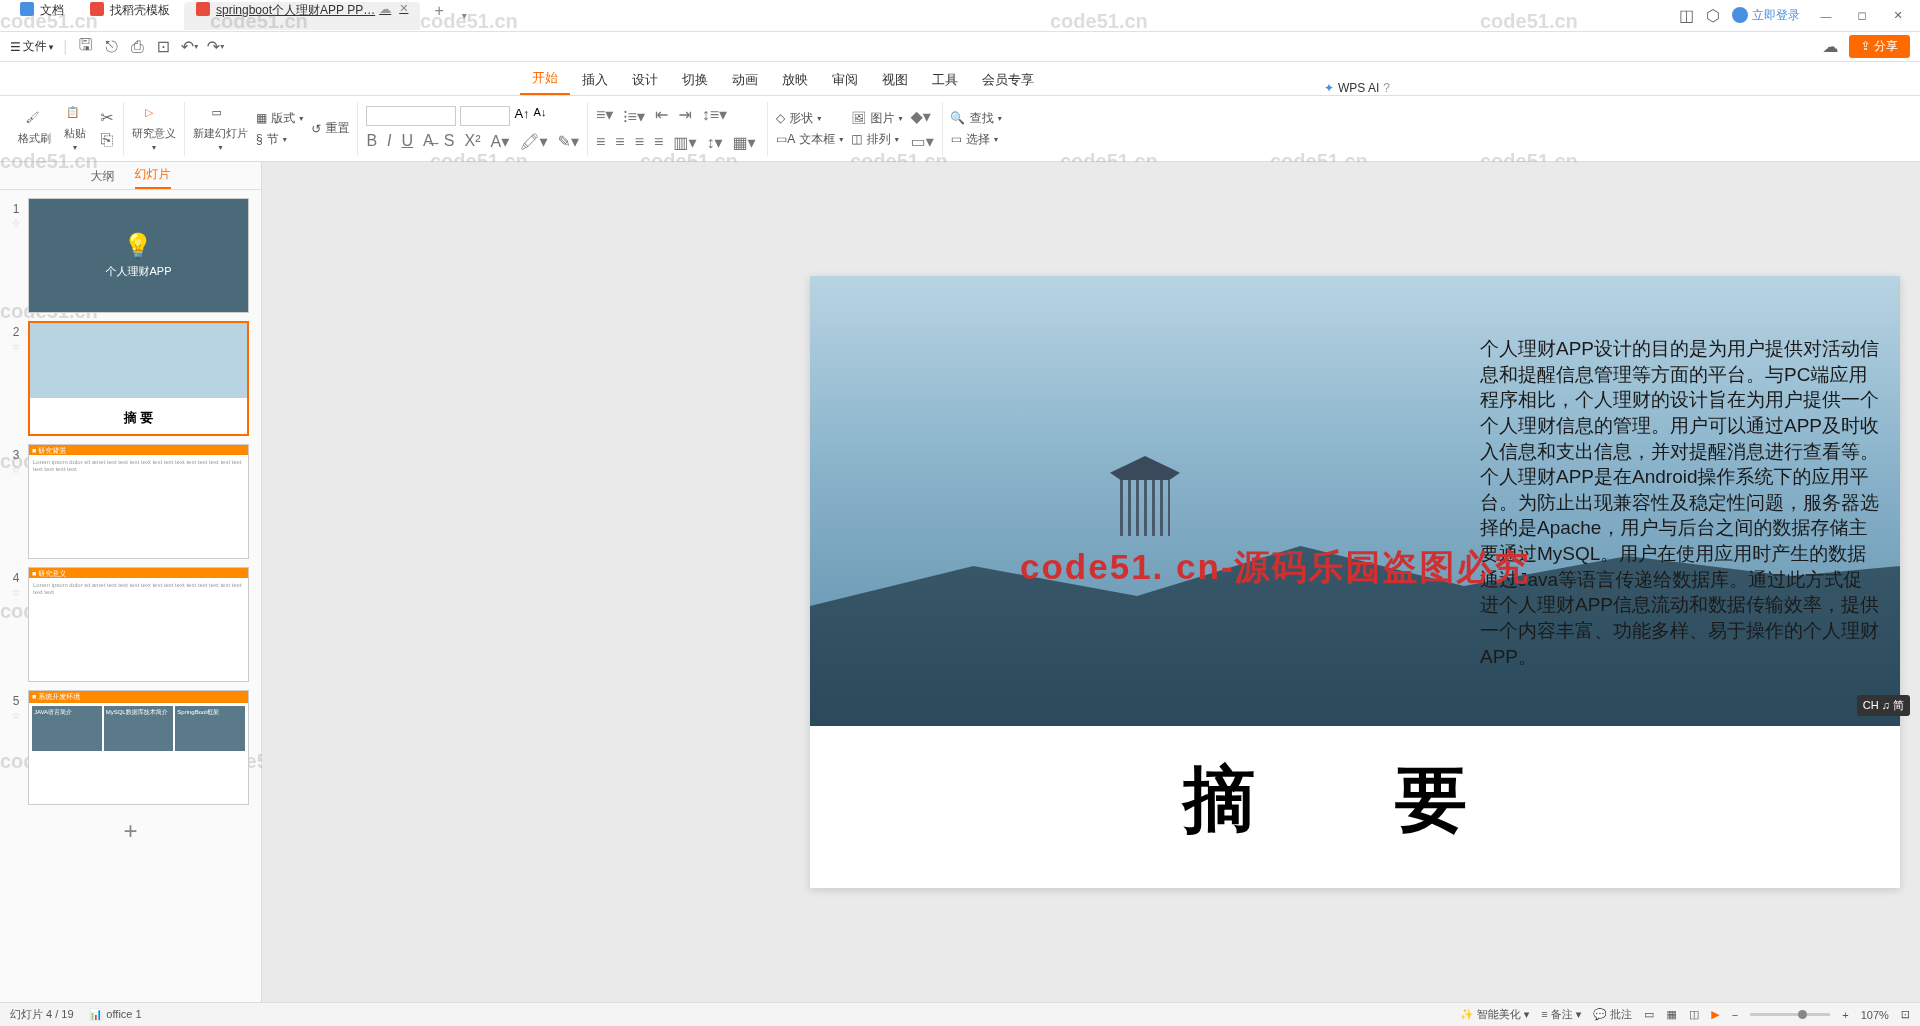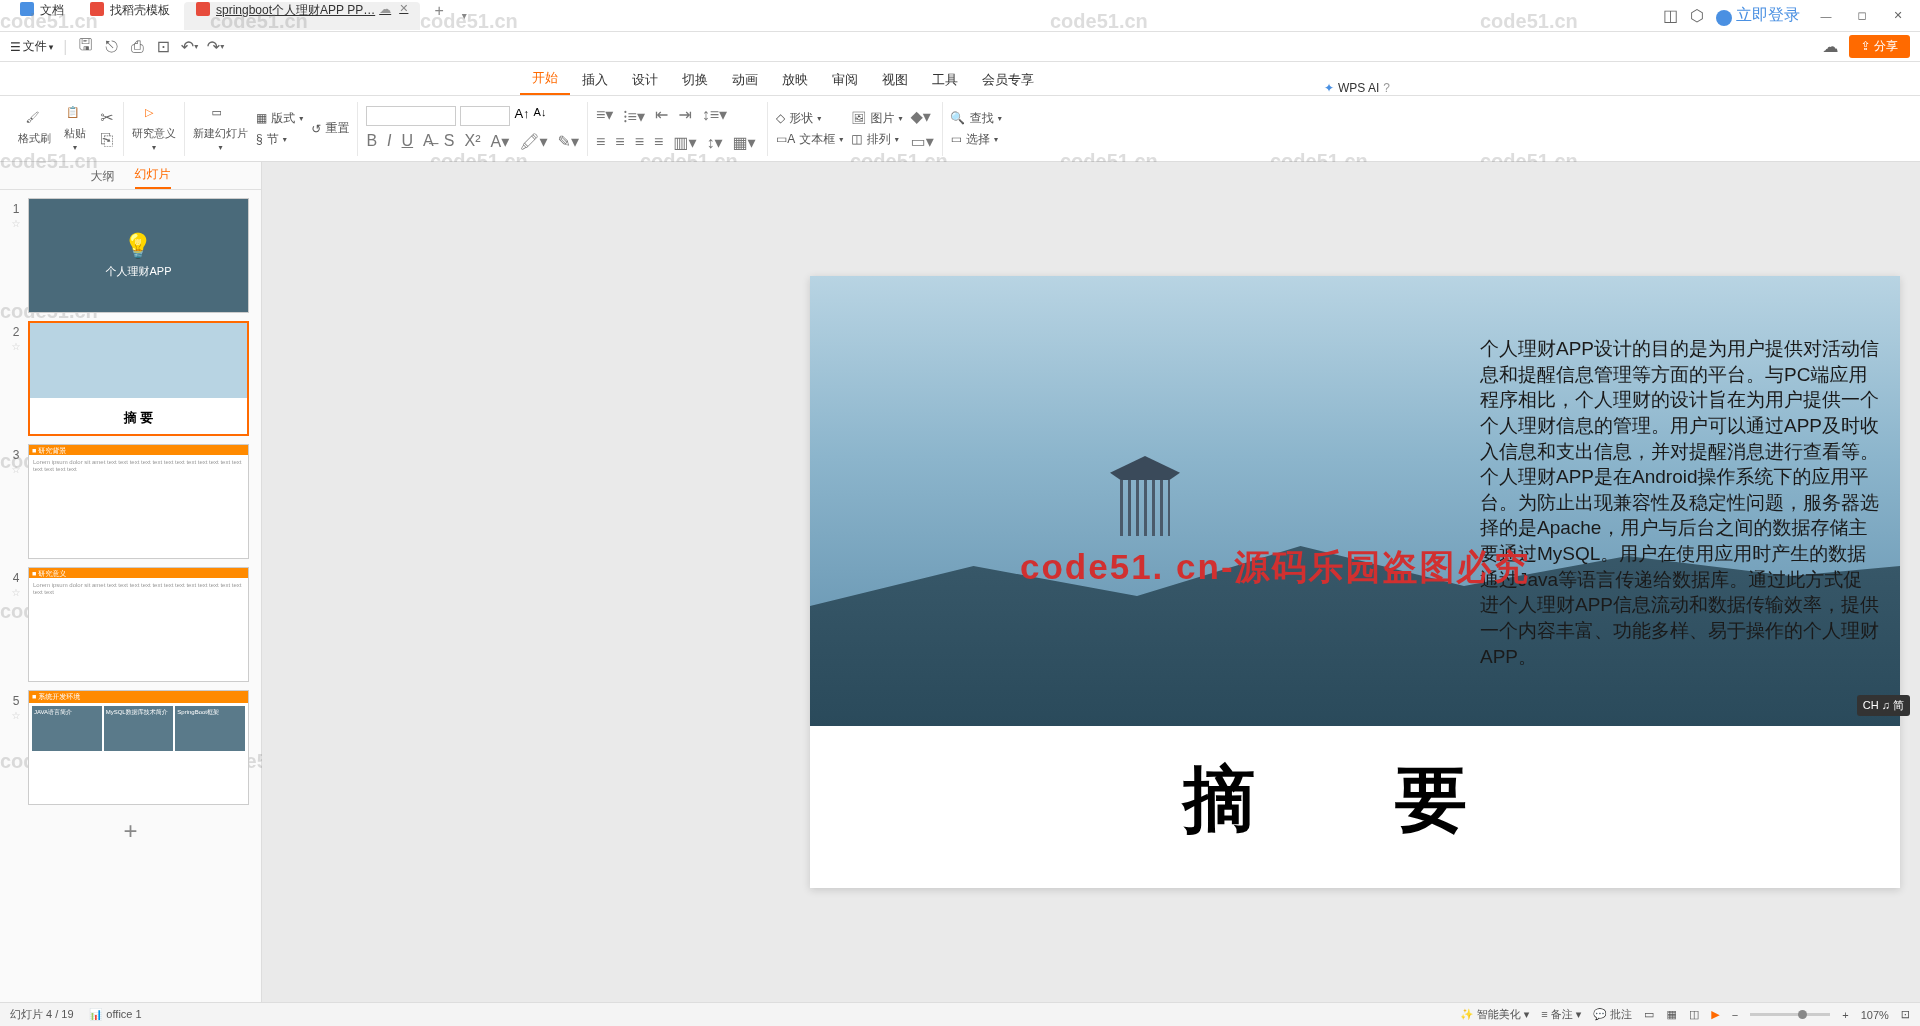--- a/index.html
+++ b/index.html
@@ -3,21 +3,21 @@
 <meta charset="utf-8">
 <style>
 *{margin:0;padding:0;box-sizing:border-box;font-family:"Microsoft YaHei",sans-serif;}
 body{width:1920px;height:1026px;background:#f5f5f5;overflow:hidden;position:relative;}
 .titlebar{height:32px;background:#fff;display:flex;align-items:center;padding:0 8px;border-bottom:1px solid #e0e0e0;}
 .tab{height:28px;display:flex;align-items:flex-start;padding:0 12px;font-size:12px;color:#333;border-radius:4px 4px 0 0;margin-right:2px;cursor:pointer;}
 .tab.active{background:#f0f0f0;text-decoration:underline;}
 .tab-icon{width:14px;height:14px;margin-right:6px;}
 .tab-close{margin-left:8px;color:#888;font-size:11px;}
 .titlebar-right{margin-left:auto;display:flex;align-items:center;gap:12px;}
-.login-btn{display:flex;align-items:flex-end;gap:4px;color:#4a90e2;font-size:16px;}
+.login-btn{display:flex;align-items:flex-start;gap:4px;color:#4a90e2;font-size:12px;}
 .win-controls{display:flex;gap:8px;}
 .win-btn{width:28px;height:20px;display:flex;align-items:center;justify-content:center;cursor:pointer;font-size:11px;color:#666;}
 .toolbar{height:30px;background:#fff;display:flex;align-items:center;padding:0 10px;border-bottom:1px solid #e0e0e0;}
 .tb-left{display:flex;align-items:center;gap:10px;}
 .tb-btn{font-size:12px;color:#333;cursor:pointer;display:flex;align-items:center;gap:2px;}
 .tb-icon{width:16px;height:16px;display:inline-flex;align-items:center;justify-content:center;color:#666;}
 .tb-right{margin-left:auto;display:flex;align-items:center;gap:10px;}
 .share-btn{background:#ff6a00;color:#fff;padding:3px 12px;border-radius:3px;font-size:12px;cursor:pointer;}
 .menubar{height:34px;background:#fff;display:flex;align-items:flex-end;padding:0 530px 0 520px;border-bottom:1px solid #e0e0e0;}
 .menu-item{padding:6px 12px;font-size:13px;color:#333;cursor:pointer;}

